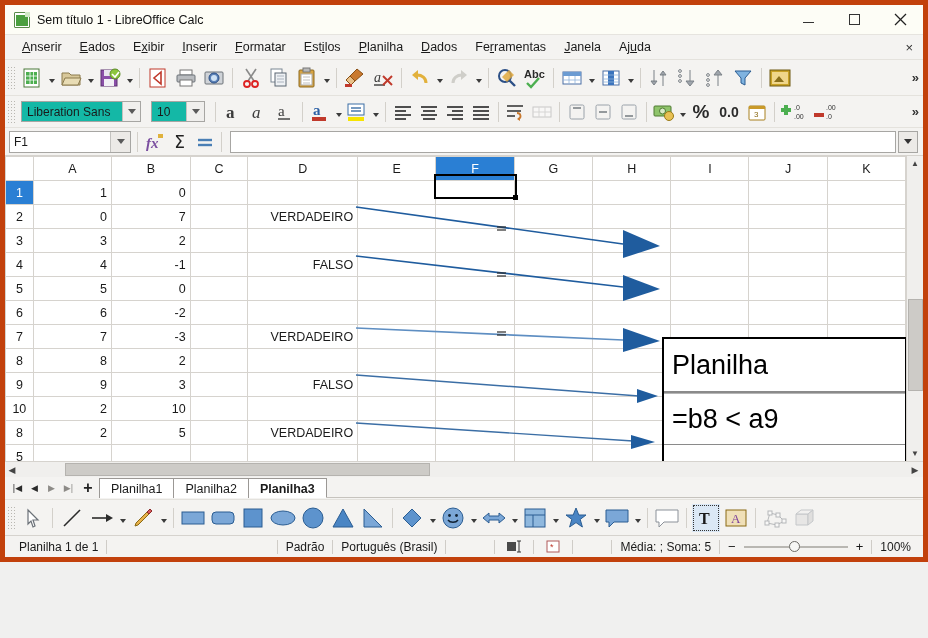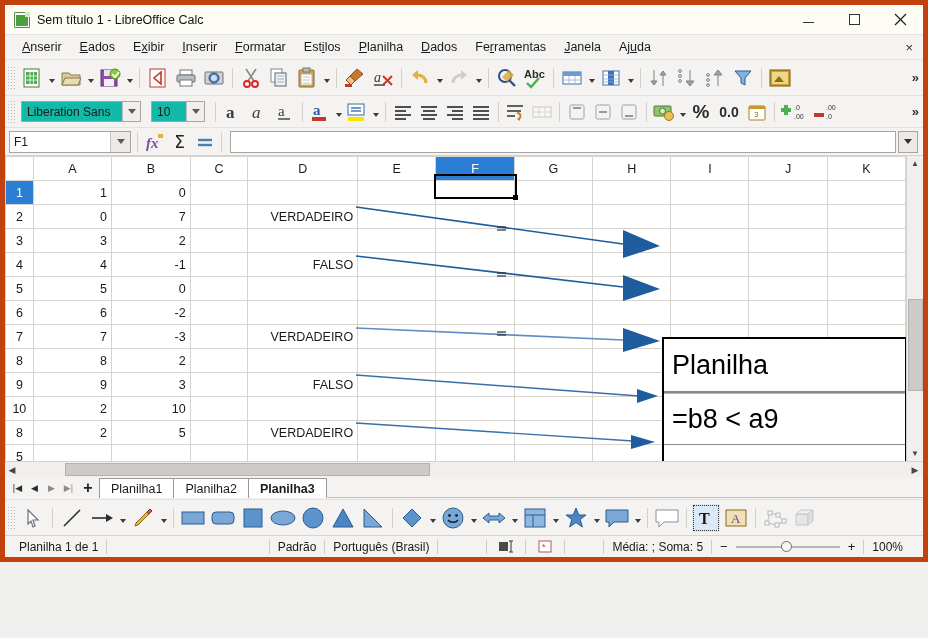--- a/index.html
+++ b/index.html
@@ -1086,16 +1086,16 @@
     <div class="st-sep"></div>
     <div class="st-item">Média: ; Soma: 5</div>
     <div class="st-sep"></div>
     <div class="st-item" style="font-size:13px">−</div>
     <div class="zoomslider">
       <div class="zs-line"></div>
       <div class="zs-knob"></div>
     </div>
     <div class="st-item" style="font-size:13px">+</div>
     <div class="st-sep"></div>
-    <div class="st-item" style="margin-right:20px">100%</div>
+    <div class="st-item" style="margin-right:12px">100%</div>
   </div>
 
 </div>
 
 </body></html>

